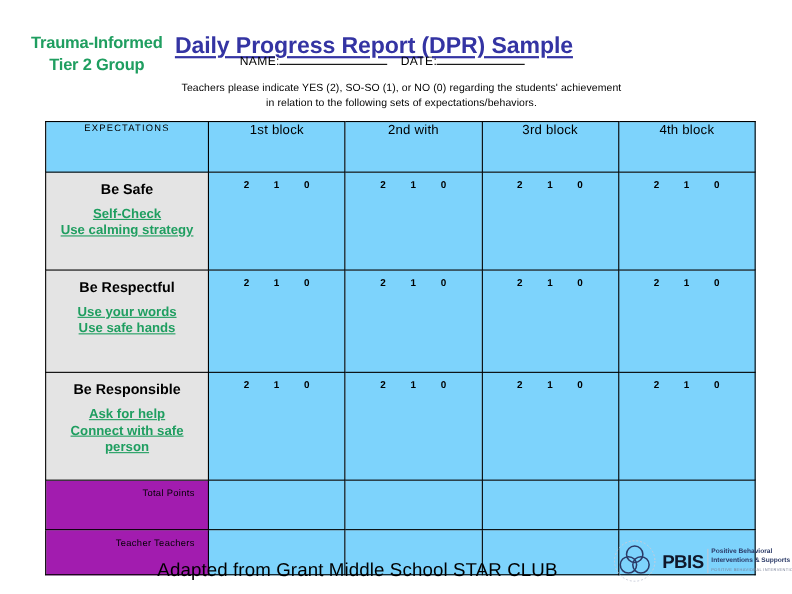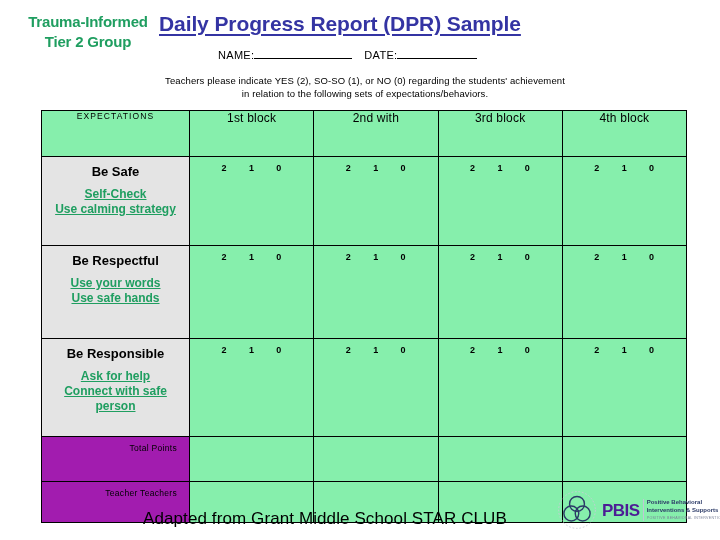--- a/index.html
+++ b/index.html
@@ -14,21 +14,21 @@
     overflow: hidden;
     font-family: "Liberation Sans", sans-serif;
     color: #000000;
     -webkit-font-smoothing: none;
   }
 
   
   .header-row {
     position: absolute;
     left: 0;
-    top: 10px;
+    top: 28px;
     width: 720px;
     height: 48px;
   }
   .green-heading {
     position: absolute;
     left: 8px;
     top: 2px;
     width: 160px;
     text-align: center;
     color: #1f9e60;
@@ -89,21 +89,21 @@
     left: 41px;
     top: 110px;
     width: 645px;
     border-collapse: collapse;
     table-layout: fixed;
   }
   .dpr-table td, .dpr-table th {
     border: 1.6px solid #000000;
     padding: 0;
     vertical-align: top;
-    background: #86efac;
+    background: #7dd3fc;
   }
   col.c-exp { width: 148px; }
   col.c-blk { width: 124.25px; }
 
   thead th {
     background: #b4b4b4;
     height: 46px;
     font-weight: normal;
   }
   .th-exp {
@@ -191,21 +191,21 @@
     width: 42px;
     height: 42px;
     flex: 0 0 42px;
   }
   .pbis-text {
     margin-left: 4px;
     display: flex;
     align-items: center;
   }
   .pbis-word {
-    color: #4c1d95;
+    color: #0f172a;
     font-weight: bold;
     font-size: 17px;
     letter-spacing: -0.5px;
     line-height: 17px;
   }
   .pbis-tag-wrap {
     margin-left: 3px;
     border-left: 1px solid #bfc6d6;
     padding-left: 3px;
   }

